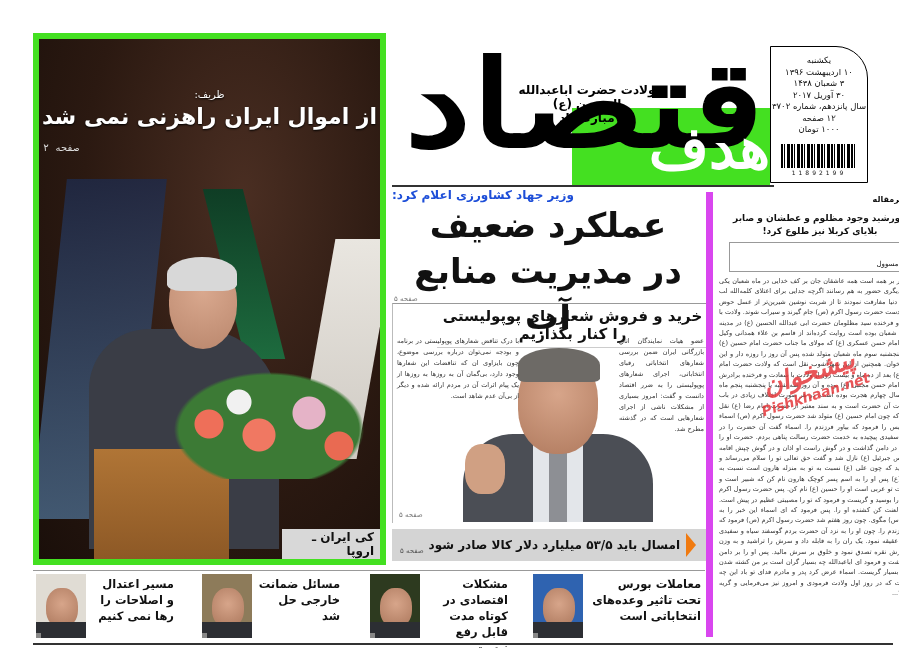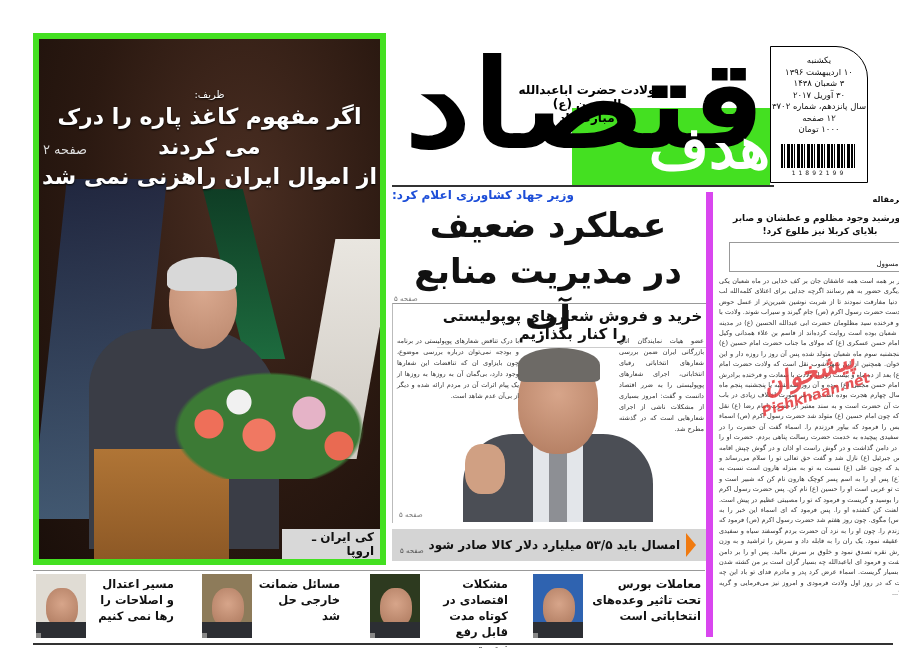--- a/index.html
+++ b/index.html
@@ -64,21 +64,21 @@
   .lead-photo .banner-sub {
     position: absolute; right: 6px; top: 525px; color: #fff; font-size: 10px; font-weight: bold;
   }
   .lead-photo .caption {
     position: absolute; left: 0; right: 0; top: 50px; text-align: center; color: #fff;
     text-shadow: 0 1px 2px #000;
   }
   .lead-photo .kicker { font-size: 10px; margin-bottom: 2px; }
   .lead-photo .headline { font-size: 22px; font-weight: bold; line-height: 30px; }
   .lead-photo .page-ref {
-    position: absolute; left: 4px; top: 103px; font-size: 13px; color: #ddd;
+    position: absolute; left: 4px; top: 103px; font-size: 10px; color: #ddd; font-family: Liberation Mono, monospace;
   }
 
   
   .masthead { position: absolute; left: 392px; top: 33px; width: 378px; height: 152px; }
   .masthead .green-band {
     position: absolute; left: 180px; top: 75px; width: 198px; height: 77px; background: #44e021;
   }
   .masthead .logo-main {
     position: absolute; left: 0; top: -4px; right: 0; height: 150px;
     font-family: "DejaVu Serif", serif; font-weight: bold; font-size: 120px; color: #000;
@@ -214,21 +214,20 @@
   <div class="flag-white"></div>
   <div class="person-body"></div>
   <div class="person-head"></div>
   <div class="person-hair"></div>
   <div class="podium"></div>
   <div class="flowers"></div>
   <div class="banner">کی ایران ـ اروپا</div>
   <div class="banner-sub">بین المللی صدا و سیما</div>
   <div class="caption">
     <div class="kicker">ظریف:</div>
-    <div class="headline">اگر مفهوم کاغذ پاره را درک می کردند</div>
     <div class="headline">از اموال ایران راهزنی نمی شد</div>
   </div>
   <div class="page-ref">صفحه ۲</div>
 </div>
 
 <div class="masthead">
   <div class="green-band"></div>
   <div class="logo-main">اقتصاد</div>
   <div class="logo-sub">هدف و</div>
   <div class="greeting">

